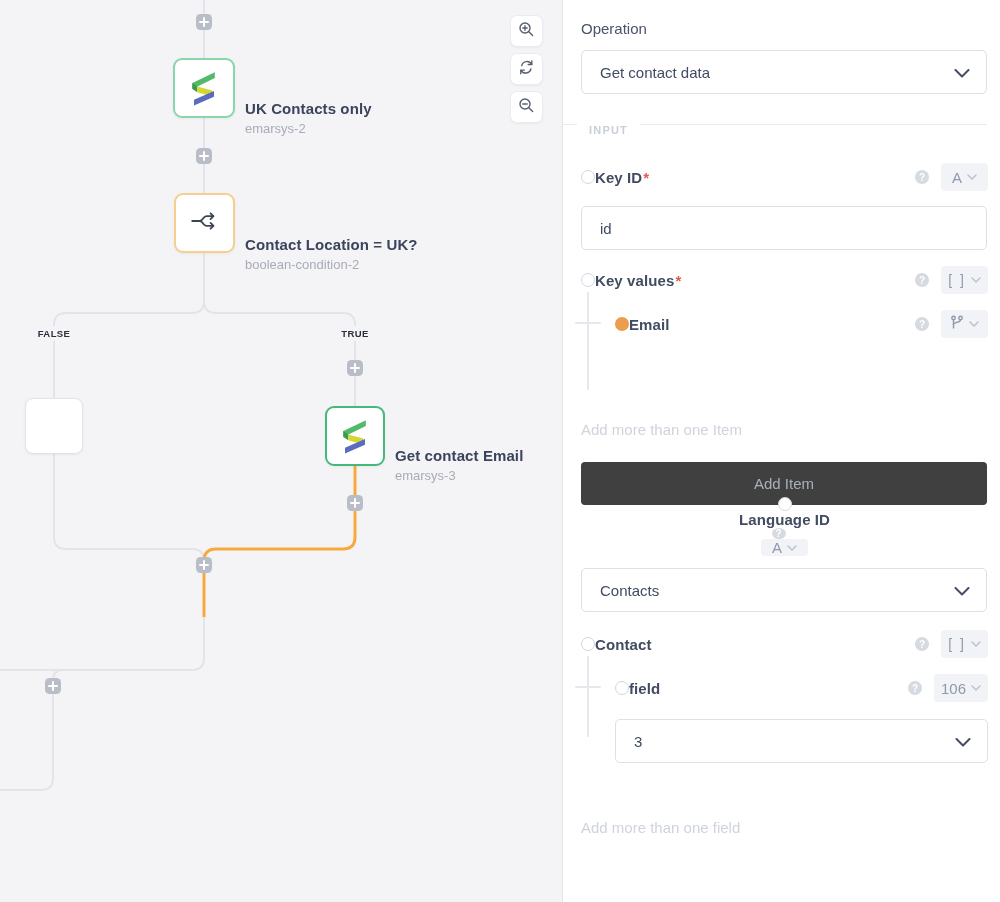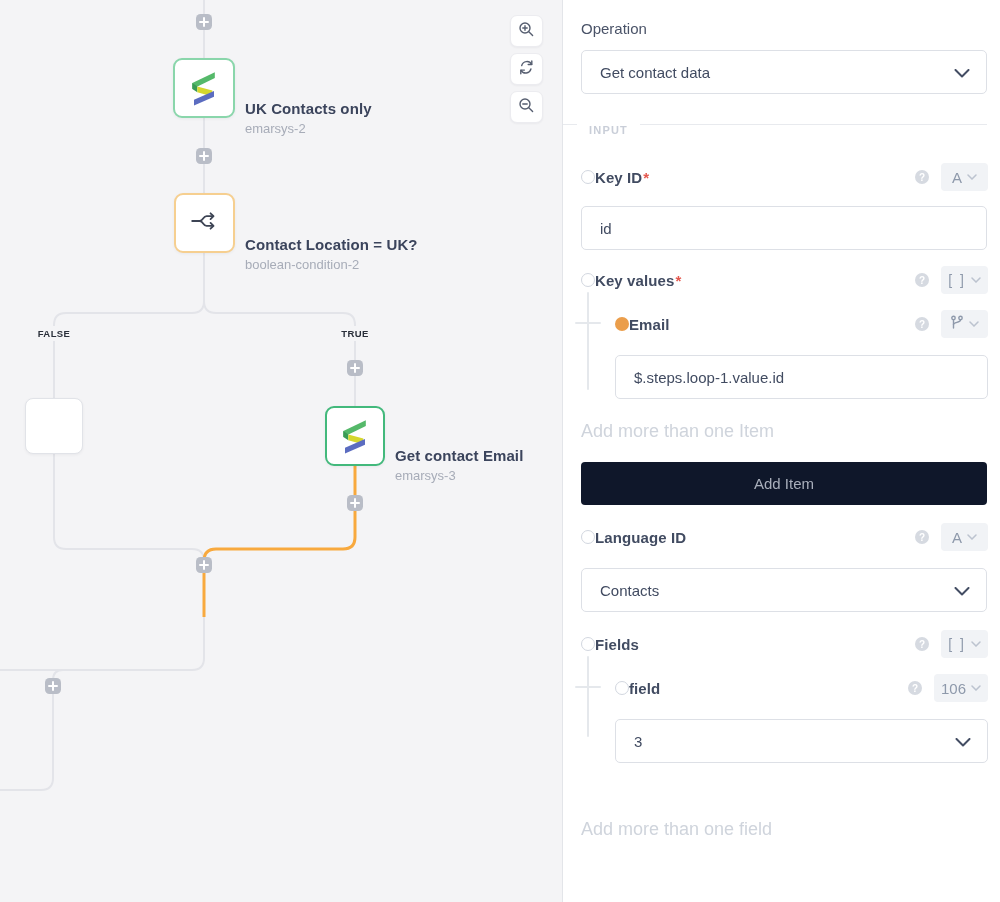--- a/index.html
+++ b/index.html
@@ -52,22 +52,22 @@
   .circ{width:14px;height:14px;border:1.5px solid #d2d7df;border-radius:50%;background:#fff;flex:0 0 auto;cursor:pointer;}
   .dot{width:14px;height:14px;border-radius:50%;background:#eb9e4b;flex:0 0 auto;cursor:pointer;}
   .plabel{font-size:15px;font-weight:700;color:#414b61;letter-spacing:.1px;}
   .req{color:#e4574d;margin-left:1px;}
   .spacer{flex:1;}
   .help{width:14px;height:14px;border-radius:50%;background:#d6dae1;color:#fff;font-size:10px;font-weight:700;
         display:flex;align-items:center;justify-content:center;margin-right:12px;cursor:pointer;}
   .badge{min-width:47px;height:28px;background:#f1f3f6;border-radius:4px;display:flex;align-items:center;
          justify-content:center;gap:5px;padding:0 7px;cursor:pointer;}
   .badge .bt{font-size:14px;color:#8e99ab;}
-  .hint{position:absolute;left:18px;font-size:18px;color:#cfd4dc;}
-  .addbtn{position:absolute;left:18px;width:406px;height:43px;background:#0f172a;border:none;border-radius:4px;
+  .hint{position:absolute;left:18px;font-size:15px;color:#cfd4dc;}
+  .addbtn{position:absolute;left:18px;width:406px;height:43px;background:#404040;border:none;border-radius:4px;
           font-family:inherit;font-size:15px;color:#a9afbb;cursor:pointer;}
   .indent-v{position:absolute;width:2px;background:#e5e8ec;border-radius:1px;}
   .indent-dash{position:absolute;height:2px;background:#e5e8ec;border-radius:1px;}
 </style>
 </head>
 <body>
 
 <div class="app">
 
   <div class="canvas">
@@ -241,28 +241,25 @@
               <circle cx="10.5" cy="3" r="1.7"></circle>
             <path d="M3.5 5 v8"></path>
               <path d="M3.5 9.5 c0,-2.6 7,-1.6 7,-4.4"></path>
           </svg>
         </span>
         <svg width="10" height="6" viewBox="0 0 10 6" fill="none" stroke="#bcc3cf" stroke-width="1.5" stroke-linecap="round">
             <polyline points="1,1 5,5 9,1"></polyline>
           </svg>
       </span>
     </div>
-    <div class="control" style="left:52px;top:355px;width:373px;">
-      <input value="$.steps.loop-1.value.id" style="">
-    </div>
 
     <div class="hint" style="top:421px;">Add more than one Item</div>
     <button class="addbtn" style="top:462px;">Add Item</button>
 
-    <div class="prop-row" style="top:523px;">
+    <div class="prop-row" style="top:497px;flex-direction:column;">
       <span class="circ"></span>
       <span class="plabel">Language ID</span>
       <span class="spacer"></span>
       <span class="help">?</span>
       <span class="badge">
         <span class="bt" style="font-size:15px;">A</span>
         <svg width="10" height="6" viewBox="0 0 10 6" fill="none" stroke="#bcc3cf" stroke-width="1.5" stroke-linecap="round">
             <polyline points="1,1 5,5 9,1"></polyline>
           </svg>
       </span>
@@ -271,21 +268,21 @@
       <span class="val">Contacts</span>
       <span>
         <svg width="16" height="9" viewBox="0 0 16 9" fill="none" stroke="#434d63" stroke-width="2" stroke-linecap="round" stroke-linejoin="round">
             <polyline points="1.5,1 8,7.5 14.5,1"></polyline>
           </svg>
       </span>
     </div>
 
     <div class="prop-row" style="top:630px;">
       <span class="circ"></span>
-      <span class="plabel">Fields</span>
+      <span class="plabel">Contact</span>
       <span class="spacer"></span>
       <span class="help">?</span>
       <span class="badge">
         <span class="bt" style="letter-spacing:2px;">[ ]</span>
         <svg width="10" height="6" viewBox="0 0 10 6" fill="none" stroke="#bcc3cf" stroke-width="1.5" stroke-linecap="round">
             <polyline points="1,1 5,5 9,1"></polyline>
           </svg>
       </span>
     </div>
 

